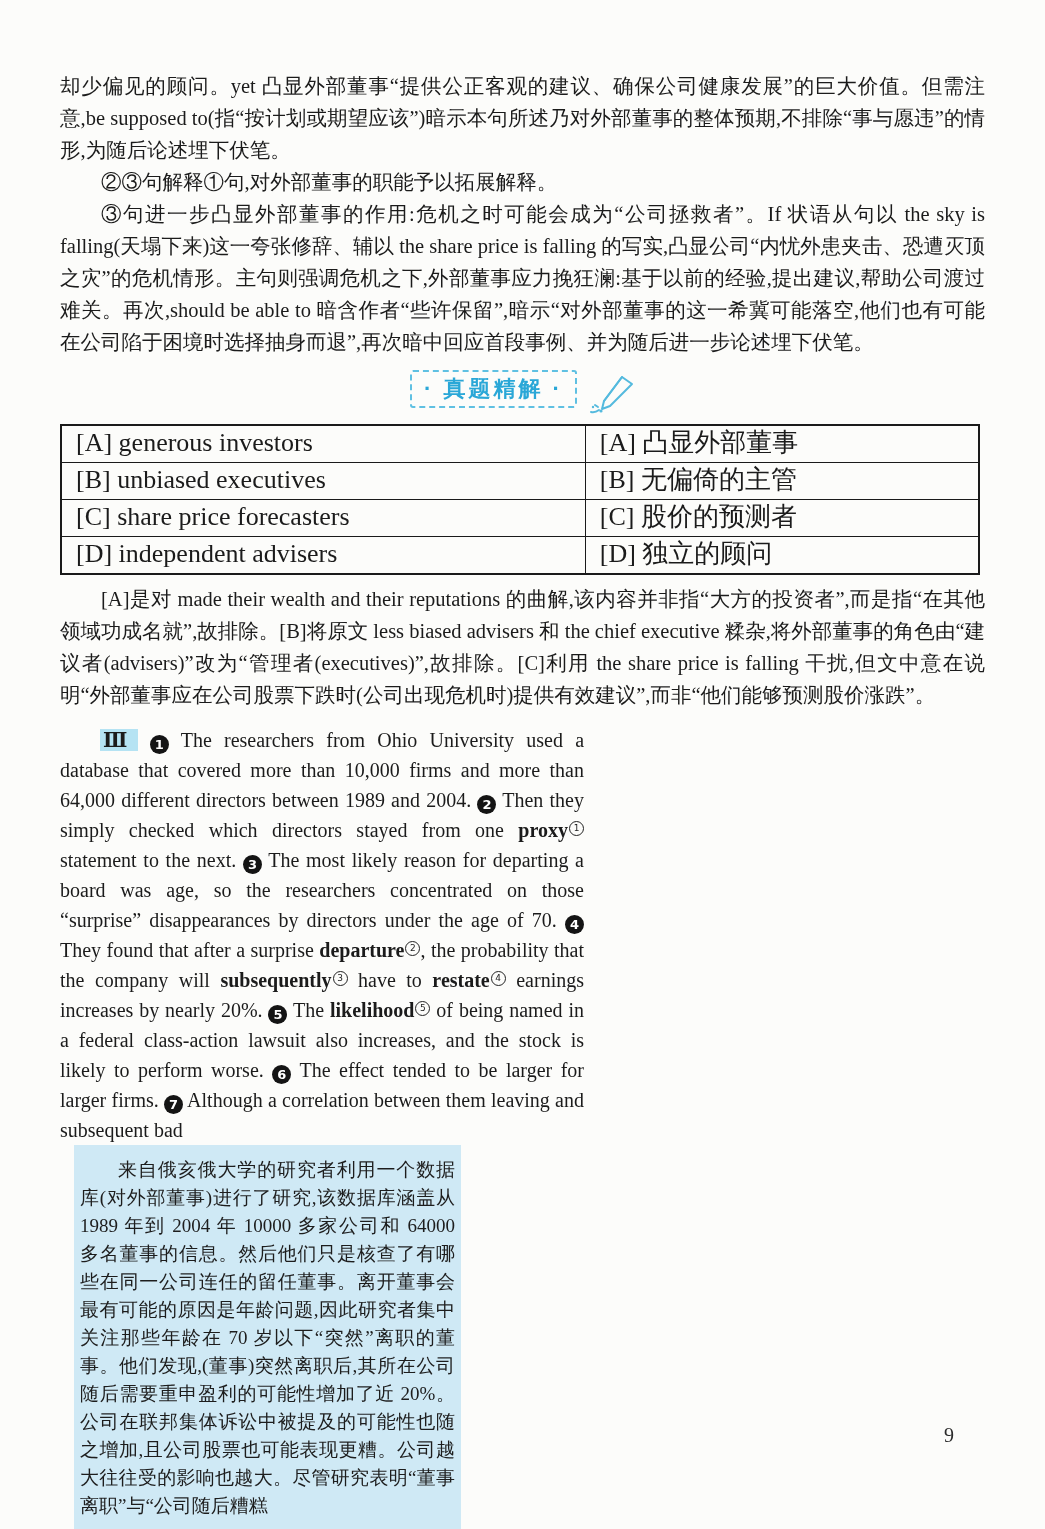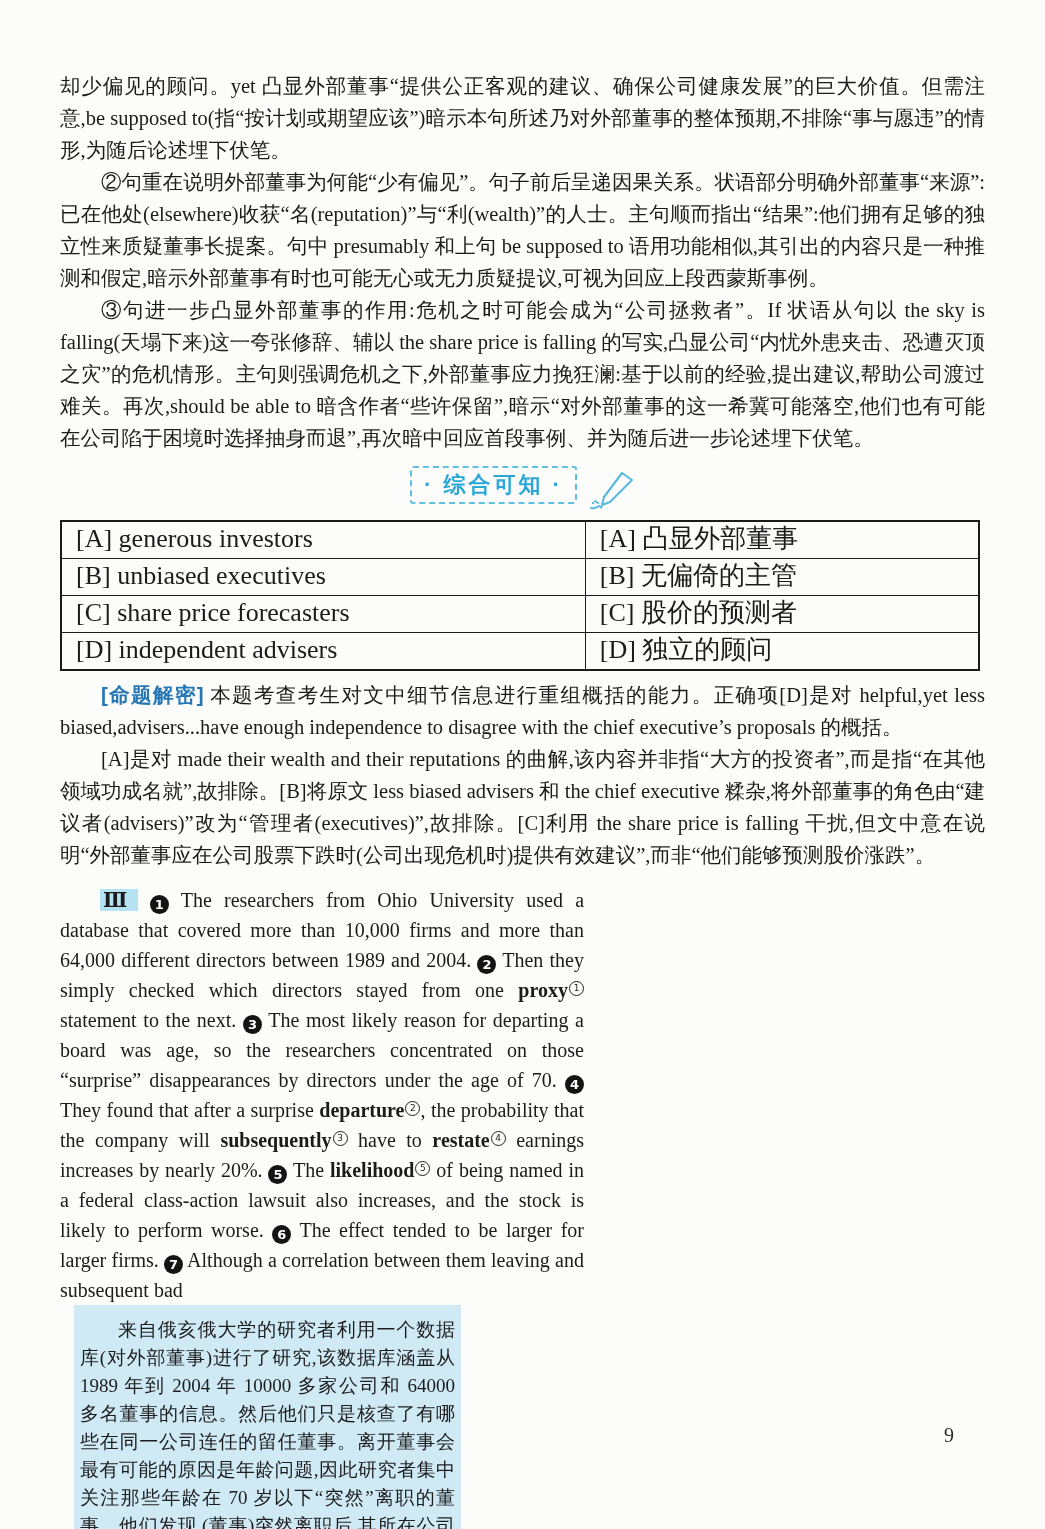--- a/index.html
+++ b/index.html
@@ -33,25 +33,25 @@
                font-size:19px;line-height:28px;text-align:justify;text-indent:2em;color:#1d1d1d;}
   .page-number{position:absolute;left:944px;top:1424px;font-size:20px;color:#2b2b2b;}
 </style>
 </head>
 <body>
 
 <div class="page">
   <div class="content">
 
     <p class="cn-para cont">却少偏见的顾问。yet 凸显外部董事“提供公正客观的建议、确保公司健康发展”的巨大价值。但需注意,be supposed to(指“按计划或期望应该”)暗示本句所述乃对外部董事的整体预期,不排除“事与愿违”的情形,为随后论述埋下伏笔。</p>
-    <p class="cn-para">②句重在说明外部董事为何能“少有偏见”。句子前后呈递因果关系。状语部分明确外部董事“来源”:已在他处(elsewhere)收获“名(reputation)”与“利(wealth)”的人士。主句顺而指出“结果”:他们拥有足够的独立性来质疑董事长提案。句中 presumably 和上句 be supposed to 语用功能相似,其引出的内容只是一种推测和假定,暗示外部董事有时也可能无心或无力质疑提议,可视为回应上段西蒙斯事例。</p>
+    <p class="cn-para">②③句解释①句,对外部董事的职能予以拓展解释。</p>
     <p class="cn-para">③句进一步凸显外部董事的作用:危机之时可能会成为“公司拯救者”。If 状语从句以 the sky is falling(天塌下来)这一夸张修辞、辅以 the share price is falling 的写实,凸显公司“内忧外患夹击、恐遭灭顶之灾”的危机情形。主句则强调危机之下,外部董事应力挽狂澜:基于以前的经验,提出建议,帮助公司渡过难关。再次,should be able to 暗含作者“些许保留”,暗示“对外部董事的这一希冀可能落空,他们也有可能在公司陷于困境时选择抽身而退”,再次暗中回应首段事例、并为随后进一步论述埋下伏笔。</p>
 
     <div class="badge-row">
-      <span class="badge">· 综合可知 ·</span>
+      <span class="badge">· 真题精解 ·</span>
       <svg class="pen" width="46" height="40" viewBox="0 0 46 40" aria-hidden="true">
         <g fill="none" stroke="#54bade" stroke-width="2" stroke-linecap="round" stroke-linejoin="round">
           <path d="M33 3 L43 10 L21 32 L13 35 L15 27 Z"></path>
           <path d="M33 3 L15 27"></path>
           <path d="M10 36 Q6 39 2 38"></path>
           <path d="M6 31 L9 33"></path>
         </g>
         <circle cx="12" cy="37" r="1.6" fill="#54bade"></circle>
         <circle cx="4" cy="33" r="1.2" fill="#54bade"></circle>
       </svg>
@@ -72,21 +72,20 @@
           <td class="opt">[C] 股价的预测者</td>
         </tr>
         <tr>
           <td class="opt">[D] independent advisers</td>
           <td class="opt">[D] 独立的顾问</td>
         </tr>
       </tbody>
     </table>
 
 
-    <p class="cn-para"><span class="blue-label">[命题解密]</span><span> 本题考查考生对文中细节信息进行重组概括的能力。正确项[D]是对 helpful,yet less biased,advisers...have enough independence to disagree with the chief executive’s proposals 的概括。</span></p>
 
     <p class="cn-para">[A]是对 made their wealth and their reputations 的曲解,该内容并非指“大方的投资者”,而是指“在其他领域功成名就”,故排除。[B]将原文 less biased advisers 和 the chief executive 糅杂,将外部董事的角色由“建议者(advisers)”改为“管理者(executives)”,故排除。[C]利用 the share price is falling 干扰,但文中意在说明“外部董事应在公司股票下跌时(公司出现危机时)提供有效建议”,而非“他们能够预测股价涨跌”。</p>
 
     <div class="bottom">
       <p class="passage"><span class="hl">Ⅲ</span><span>  </span><span class="snum">1</span><span> The researchers from Ohio University used a database that covered more than 10,000 firms and more than 64,000 different directors between 1989 and 2004. </span><span class="snum">2</span><span> Then they simply checked which directors stayed from one </span><span class="bold">proxy</span><span class="fnref">1</span><span> statement to the next. </span><span class="snum">3</span><span> The most likely reason for departing a board was age, so the researchers concentrated on those “surprise” disappearances by directors under the age of 70. </span><span class="snum">4</span><span> They found that after a surprise </span><span class="bold">departure</span><span class="fnref">2</span><span>, the probability that the company will </span><span class="bold">subsequently</span><span class="fnref">3</span><span> have to </span><span class="bold">restate</span><span class="fnref">4</span><span> earnings increases by nearly 20%. </span><span class="snum">5</span><span> The </span><span class="bold">likelihood</span><span class="fnref">5</span><span> of being named in a federal class-action lawsuit also increases, and the stock is likely to perform worse. </span><span class="snum">6</span><span> The effect tended to be larger for larger firms. </span><span class="snum">7</span><span> Although a correlation between them leaving and subsequent bad</span></p>
       <div class="trans-panel">来自俄亥俄大学的研究者利用一个数据库(对外部董事)进行了研究,该数据库涵盖从 1989 年到 2004 年 10000 多家公司和 64000 多名董事的信息。然后他们只是核查了有哪些在同一公司连任的留任董事。离开董事会最有可能的原因是年龄问题,因此研究者集中关注那些年龄在 70 岁以下“突然”离职的董事。他们发现,(董事)突然离职后,其所在公司随后需要重申盈利的可能性增加了近 20%。公司在联邦集体诉讼中被提及的可能性也随之增加,且公司股票也可能表现更糟。公司越大往往受的影响也越大。尽管研究表明“董事离职”与“公司随后糟糕</div>
     </div>
 
   </div>
 

